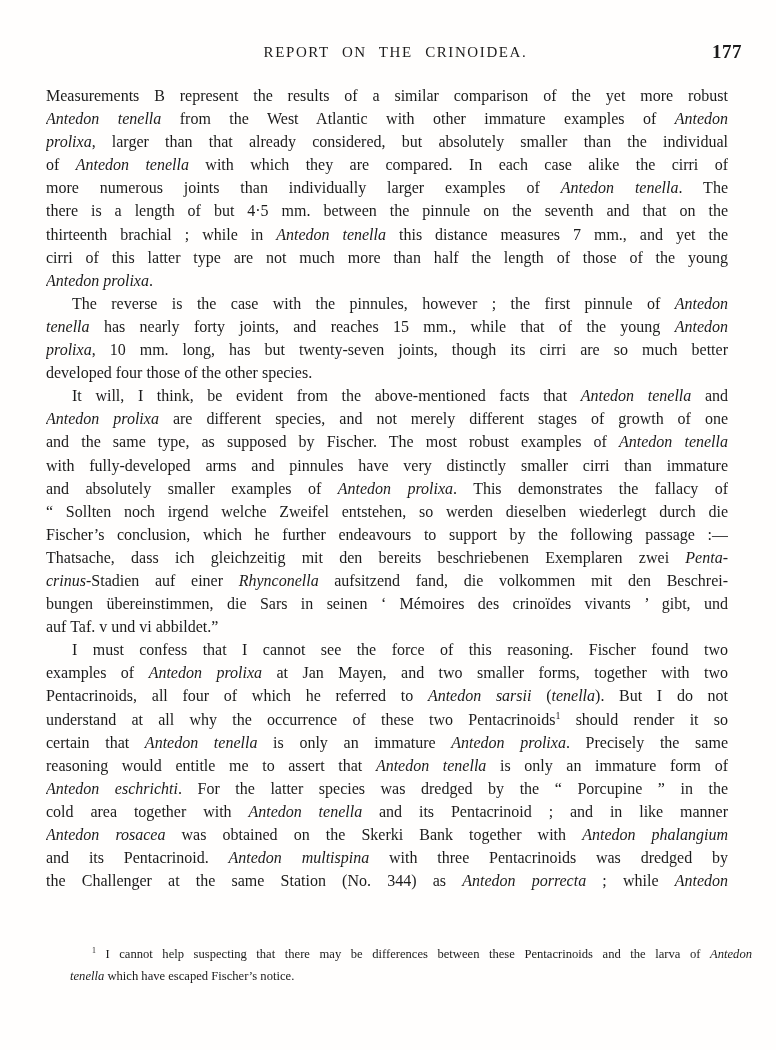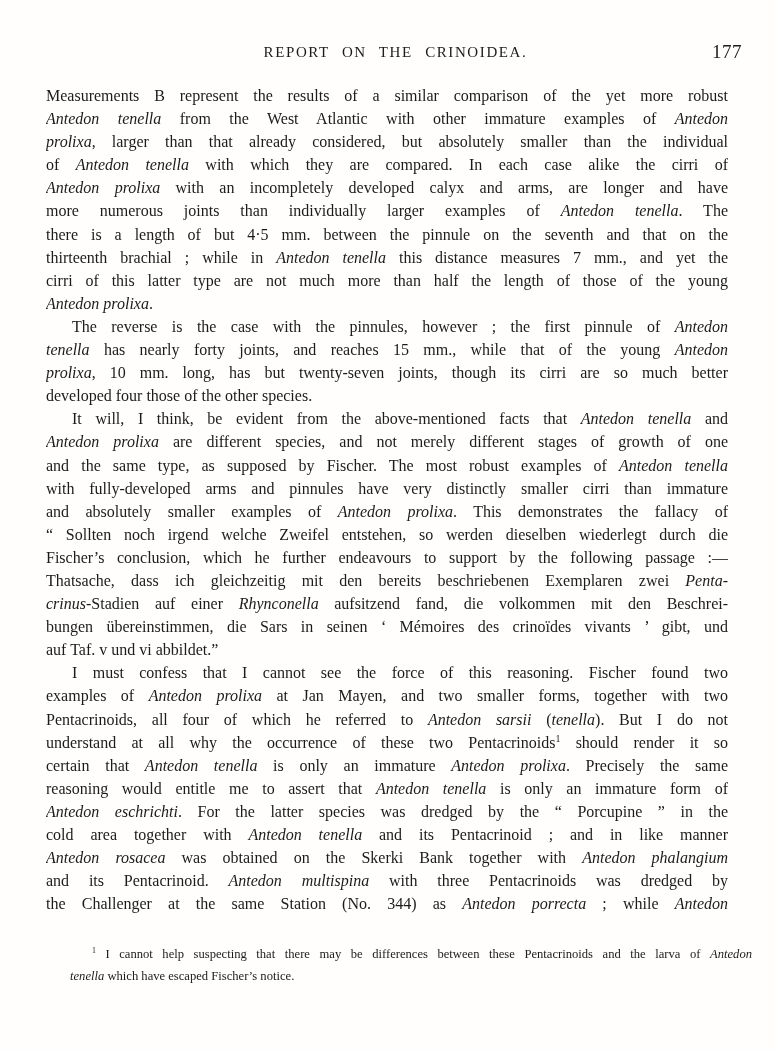--- a/index.html
+++ b/index.html
@@ -26,21 +26,21 @@
     font-size: 15px;
     letter-spacing: 1.6px;
     word-spacing: 7px;
     white-space: nowrap;
   }
   .page-number {
     position: absolute;
     top: 41px;
     right: 49px;
     font-size: 19px;
-    font-weight: 400;
+    font-weight: 700;
     letter-spacing: 0.5px;
   }
   .text-block {
     position: absolute;
     top: 84px;
     left: 46px;
     width: 682px;
     font-size: 16px;
     line-height: 23.1px;
   }
@@ -79,21 +79,20 @@
 <div class="page">
   <div class="running-title">REPORT ON THE CRINOIDEA.</div>
   <div class="page-number">177</div>
 
   <div class="text-block">
       <div class="para">
         <div class="line"><span>Measurements B represent the results of a similar comparison of the yet more robust</span></div>
         <div class="line"><i>Antedon tenella</i><span> from the West Atlantic with other immature examples of </span><i>Antedon</i></div>
         <div class="line"><i>prolixa</i><span>, larger than that already considered, but absolutely smaller than the individual</span></div>
         <div class="line"><span>of </span><i>Antedon tenella</i><span> with which they are compared. In each case alike the cirri of</span></div>
-        <div class="line"><i>Antedon prolixa</i><span> with an incompletely developed calyx and arms, are longer and have</span></div>
         <div class="line"><span>more numerous joints than individually larger examples of </span><i>Antedon tenella</i><span>. The</span></div>
         <div class="line"><span>there is a length of but 4·5 mm. between the pinnule on the seventh and that on the</span></div>
         <div class="line"><span>thirteenth brachial ; while in </span><i>Antedon tenella</i><span> this distance measures 7 mm., and yet the</span></div>
         <div class="line"><span>cirri of this latter type are not much more than half the length of those of the young</span></div>
         <div class="line last"><i>Antedon prolixa</i><span>.</span></div>
       </div>
       <div class="para">
         <div class="line indent"><span>The reverse is the case with the pinnules, however ; the first pinnule of </span><i>Antedon</i></div>
         <div class="line"><i>tenella</i><span> has nearly forty joints, and reaches 15 mm., while that of the young </span><i>Antedon</i></div>
         <div class="line"><i>prolixa</i><span>, 10 mm. long, has but twenty-seven joints, though its cirri are so much better</span></div>

